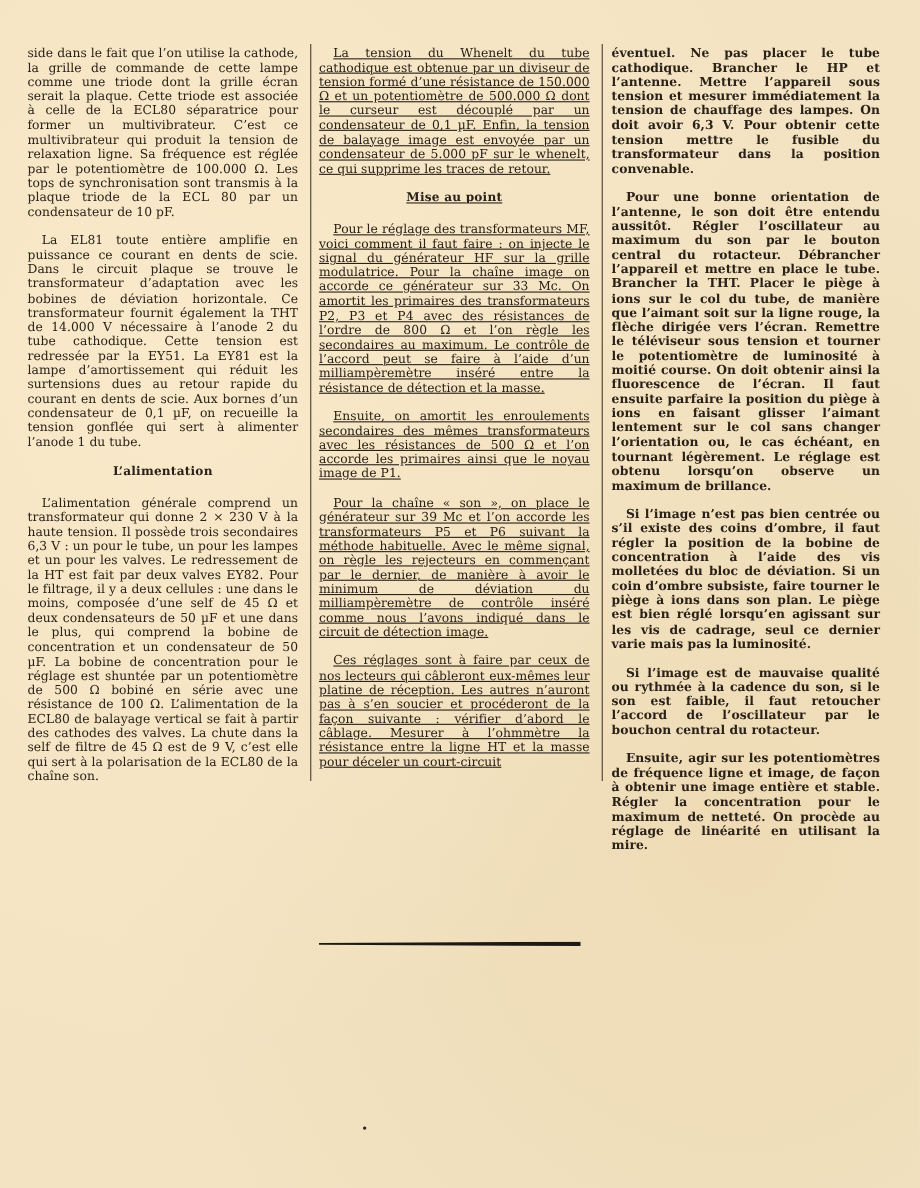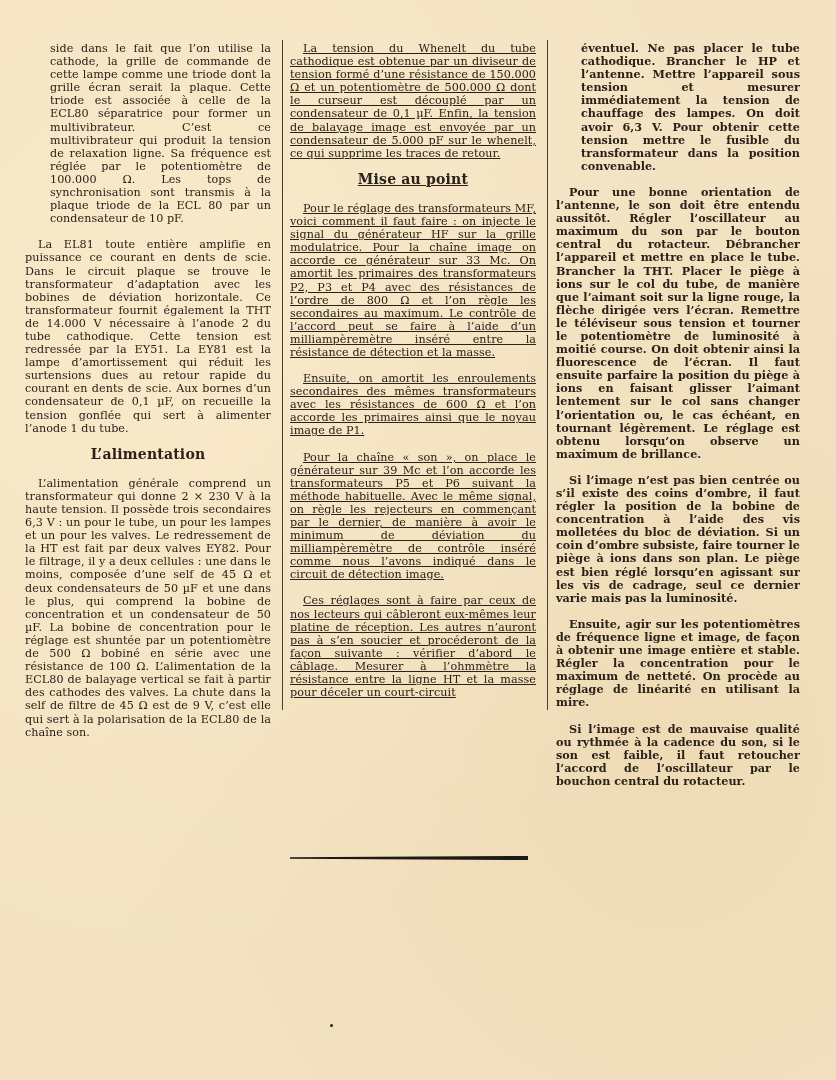--- a/index.html
+++ b/index.html
@@ -22,23 +22,23 @@
   }
   #col1 { left:25px; }
   #col2 { left:290px;text-decoration:underline; }
   #col3 { left:556px; width:244px;font-weight:bold; }
   .rule {
     position:absolute; width:1px; background:#4a3d30;
   }
   #rule1 { left:282px; top:40px; height:670px; }
   #rule2 { left:547px; top:40px; height:670px; }
   p { margin:0 0 13px 0; text-indent:13px; }
-  p.cont { text-indent:0;margin-left:25px; }
+  p.cont { text-indent:0; }
   h3 {
-    margin:12px 0 16px 0; text-align:center; font-size:14px;
+    margin:12px 0 16px 0; text-align:center; font-size:11px;
     font-weight:bold; letter-spacing:0.2px;
   }
   .divider {
     position:absolute; left:290px; top:856px; width:238px; height:4px;
     background:#1d1a16;
     clip-path: polygon(0 30%, 100% 0, 100% 100%, 0 70%);
   }
   .speck { position:absolute; width:3px; height:3px; border-radius:50%; background:#2a2118; }
 </style>
 </head>
@@ -49,27 +49,27 @@
       <p class="cont">side dans le fait que l’on utilise la cathode, la grille de commande de cette lampe comme une triode dont la grille écran serait la plaque. Cette triode est associée à celle de la ECL80 séparatrice pour former un multivibrateur. C’est ce multivibrateur qui produit la tension de relaxation ligne. Sa fréquence est réglée par le potentiomètre de 100.000 Ω. Les tops de synchronisation sont transmis à la plaque triode de la ECL 80 par un condensateur de 10 pF.</p>
       <p>La EL81 toute entière amplifie en puissance ce courant en dents de scie. Dans le circuit plaque se trouve le transformateur d’adaptation avec les bobines de déviation horizontale. Ce transformateur fournit également la THT de 14.000 V nécessaire à l’anode 2 du tube cathodique. Cette tension est redressée par la EY51. La EY81 est la lampe d’amortissement qui réduit les surtensions dues au retour rapide du courant en dents de scie. Aux bornes d’un condensateur de 0,1 µF, on recueille la tension gonflée qui sert à alimenter l’anode 1 du tube.</p>
       <h3>L’alimentation</h3>
       <p>L’alimentation générale comprend un transformateur qui donne 2 × 230 V à la haute tension. Il possède trois secondaires 6,3 V : un pour le tube, un pour les lampes et un pour les valves. Le redressement de la HT est fait par deux valves EY82. Pour le filtrage, il y a deux cellules : une dans le moins, composée d’une self de 45 Ω et deux condensateurs de 50 µF et une dans le plus, qui comprend la bobine de concentration et un condensateur de 50 µF. La bobine de concentration pour le réglage est shuntée par un potentiomètre de 500 Ω bobiné en série avec une résistance de 100 Ω. L’alimentation de la ECL80 de balayage vertical se fait à partir des cathodes des valves. La chute dans la self de filtre de 45 Ω est de 9 V, c’est elle qui sert à la polarisation de la ECL80 de la chaîne son.</p>
     </div>
   <div class="rule" id="rule1"></div>
   <div class="col" id="col2">
       <p>La tension du Whenelt du tube cathodique est obtenue par un diviseur de tension formé d’une résistance de 150.000 Ω et un potentiomètre de 500.000 Ω dont le curseur est découplé par un condensateur de 0,1 µF. Enfin, la tension de balayage image est envoyée par un condensateur de 5.000 pF sur le whenelt, ce qui supprime les traces de retour.</p>
       <h3>Mise au point</h3>
       <p>Pour le réglage des transformateurs MF, voici comment il faut faire : on injecte le signal du générateur HF sur la grille modulatrice. Pour la chaîne image on accorde ce générateur sur 33 Mc. On amortit les primaires des transformateurs P2, P3 et P4 avec des résistances de l’ordre de 800 Ω et l’on règle les secondaires au maximum. Le contrôle de l’accord peut se faire à l’aide d’un milliampèremètre inséré entre la résistance de détection et la masse.</p>
-      <p>Ensuite, on amortit les enroulements secondaires des mêmes transformateurs avec les résistances de 600 Ω et l’on accorde les primaires ainsi que le noyau image de P1.</p>
+      <p>Ensuite, on amortit les enroulements secondaires des mêmes transformateurs avec les résistances de 500 Ω et l’on accorde les primaires ainsi que le noyau image de P1.</p>
       <p>Pour la chaîne « son », on place le générateur sur 39 Mc et l’on accorde les transformateurs P5 et P6 suivant la méthode habituelle. Avec le même signal, on règle les rejecteurs en commençant par le dernier, de manière à avoir le minimum de déviation du milliampèremètre de contrôle inséré comme nous l’avons indiqué dans le circuit de détection image.</p>
       <p>Ces réglages sont à faire par ceux de nos lecteurs qui câbleront eux-mêmes leur platine de réception. Les autres n’auront pas à s’en soucier et procéderont de la façon suivante : vérifier d’abord le câblage. Mesurer à l’ohmmètre la résistance entre la ligne HT et la masse pour déceler un court-circuit</p>
     </div>
   <div class="rule" id="rule2"></div>
   <div class="col" id="col3">
       <p class="cont">éventuel. Ne pas placer le tube cathodique. Brancher le HP et l’antenne. Mettre l’appareil sous tension et mesurer immédiatement la tension de chauffage des lampes. On doit avoir 6,3 V. Pour obtenir cette tension mettre le fusible du transformateur dans la position convenable.</p>
       <p>Pour une bonne orientation de l’antenne, le son doit être entendu aussitôt. Régler l’oscillateur au maximum du son par le bouton central du rotacteur. Débrancher l’appareil et mettre en place le tube. Brancher la THT. Placer le piège à ions sur le col du tube, de manière que l’aimant soit sur la ligne rouge, la flèche dirigée vers l’écran. Remettre le téléviseur sous tension et tourner le potentiomètre de luminosité à moitié course. On doit obtenir ainsi la fluorescence de l’écran. Il faut ensuite parfaire la position du piège à ions en faisant glisser l’aimant lentement sur le col sans changer l’orientation ou, le cas échéant, en tournant légèrement. Le réglage est obtenu lorsqu’on observe un maximum de brillance.</p>
       <p>Si l’image n’est pas bien centrée ou s’il existe des coins d’ombre, il faut régler la position de la bobine de concentration à l’aide des vis molletées du bloc de déviation. Si un coin d’ombre subsiste, faire tourner le piège à ions dans son plan. Le piège est bien réglé lorsqu’en agissant sur les vis de cadrage, seul ce dernier varie mais pas la luminosité.</p>
+      <p>Si l’image est de mauvaise qualité ou rythmée à la cadence du son, si le son est faible, il faut retoucher l’accord de l’oscillateur par le bouchon central du rotacteur.</p>
       <p>Ensuite, agir sur les potentiomètres de fréquence ligne et image, de façon à obtenir une image entière et stable. Régler la concentration pour le maximum de netteté. On procède au réglage de linéarité en utilisant la mire.</p>
-      <p>Si l’image est de mauvaise qualité ou rythmée à la cadence du son, si le son est faible, il faut retoucher l’accord de l’oscillateur par le bouchon central du rotacteur.</p>
     </div>
   <div class="divider"></div>
   <div class="speck" style="left:330px;top:1024px;"></div>
 </div>
 
 </body></html>

